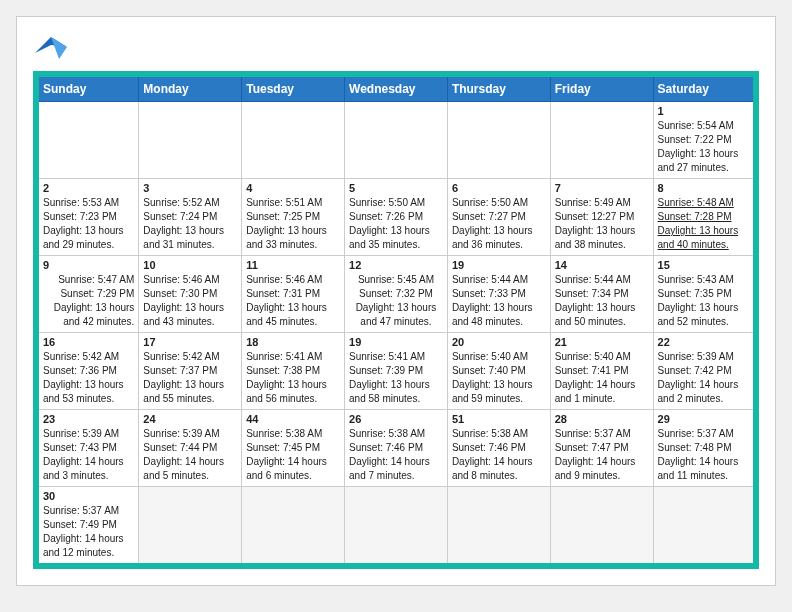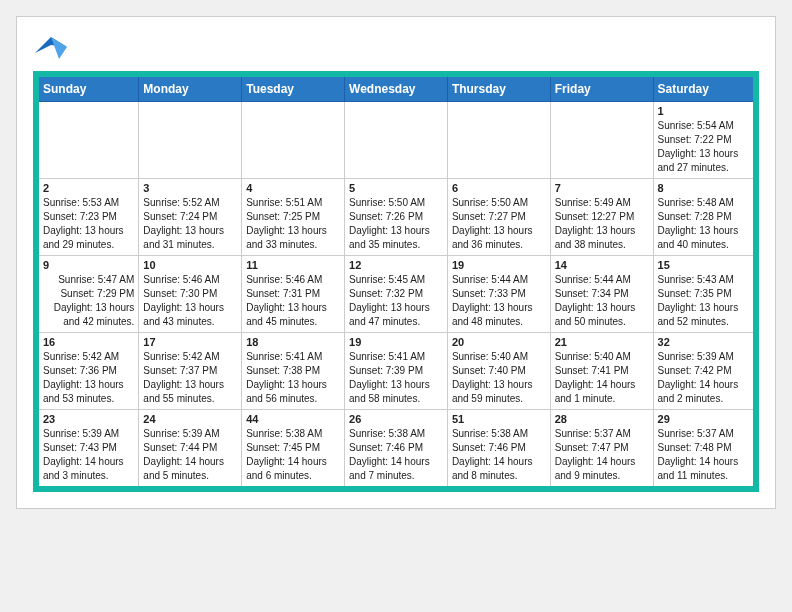--- a/index.html
+++ b/index.html
@@ -180,21 +180,21 @@
           </td>
           <td>
             <span class="day-num">7</span>
             <div class="day-info" style="white-space: pre-line;">Sunrise: 5:49 AM
 Sunset: 12:27 PM
 Daylight: 13 hours
 and 38 minutes.</div>
           </td>
           <td>
             <span class="day-num">8</span>
-            <div class="day-info" style="white-space: pre-line;">Sunrise: 5:48 AM
+            <div class="day-info" style="white-space: pre-line; text-decoration: underline;">Sunrise: 5:48 AM
 Sunset: 7:28 PM
 Daylight: 13 hours
 and 40 minutes.</div>
           </td>
         </tr>
         <tr>
           <td>
             <span class="day-num">9</span>
             <div class="day-info" style="white-space: pre-line; text-align: right;">Sunrise: 5:47 AM
 Sunset: 7:29 PM
@@ -210,21 +210,21 @@
           </td>
           <td>
             <span class="day-num">11</span>
             <div class="day-info" style="white-space: pre-line;">Sunrise: 5:46 AM
 Sunset: 7:31 PM
 Daylight: 13 hours
 and 45 minutes.</div>
           </td>
           <td>
             <span class="day-num">12</span>
-            <div class="day-info" style="white-space: pre-line;">Sunrise: 5:45 AM
+            <div class="day-info" style="white-space: pre-line; text-align: center;">Sunrise: 5:45 AM
 Sunset: 7:32 PM
 Daylight: 13 hours
 and 47 minutes.</div>
           </td>
           <td>
             <span class="day-num">19</span>
             <div class="day-info" style="white-space: pre-line;">Sunrise: 5:44 AM
 Sunset: 7:33 PM
 Daylight: 13 hours
 and 48 minutes.</div>
@@ -281,21 +281,21 @@
 and 59 minutes.</div>
           </td>
           <td>
             <span class="day-num">21</span>
             <div class="day-info" style="white-space: pre-line;">Sunrise: 5:40 AM
 Sunset: 7:41 PM
 Daylight: 14 hours
 and 1 minute.</div>
           </td>
           <td>
-            <span class="day-num">32</span>
+            <span class="day-num">22</span>
             <div class="day-info" style="white-space: pre-line;">Sunrise: 5:39 AM
 Sunset: 7:42 PM
 Daylight: 14 hours
 and 2 minutes.</div>
           </td>
         </tr>
         <tr>
           <td>
             <span class="day-num">23</span>
             <div class="day-info" style="white-space: pre-line;">Sunrise: 5:39 AM
@@ -338,16 +338,31 @@
 Daylight: 14 hours
 and 9 minutes.</div>
           </td>
           <td>
             <span class="day-num">29</span>
             <div class="day-info" style="white-space: pre-line;">Sunrise: 5:37 AM
 Sunset: 7:48 PM
 Daylight: 14 hours
 and 11 minutes.</div>
           </td>
+        </tr>
+        <tr class="last-row">
+          <td class="has-data">
+            <span class="day-num">30</span>
+            <div class="day-info" style="white-space: pre-line;">Sunrise: 5:37 AM
+Sunset: 7:49 PM
+Daylight: 14 hours
+and 12 minutes.</div>
+          </td>
+          <td class="empty-cell"></td>
+          <td class="empty-cell"></td>
+          <td class="empty-cell"></td>
+          <td class="empty-cell"></td>
+          <td class="empty-cell"></td>
+          <td class="empty-cell"></td>
         </tr>
       </tbody>
   </table>
 </div>
 
 </body></html>

